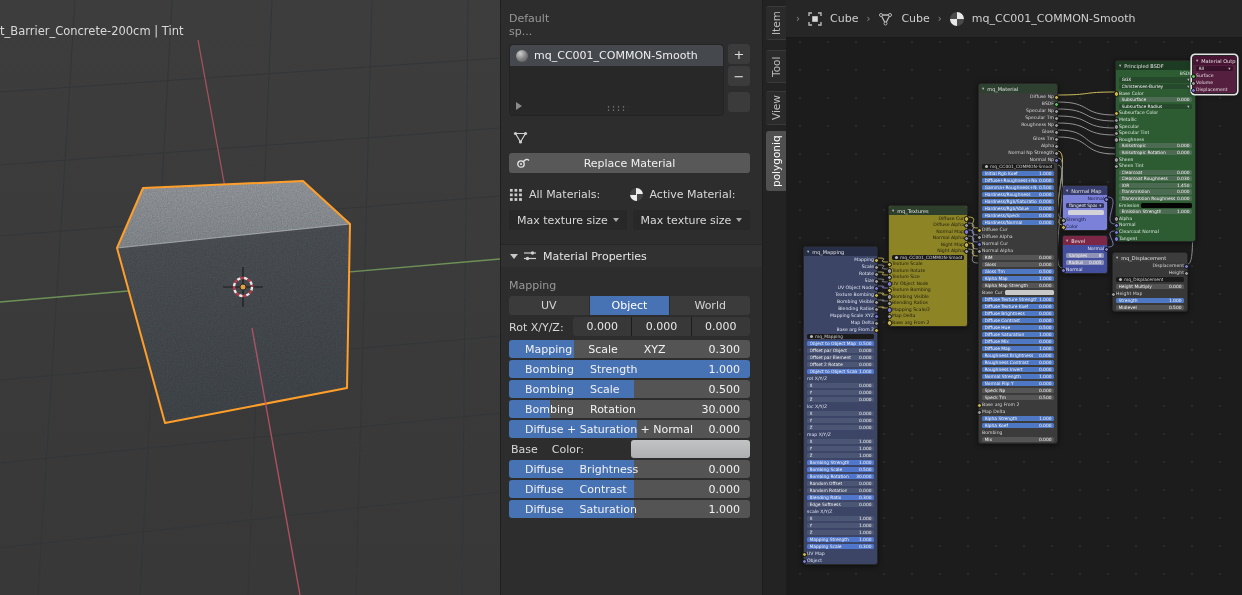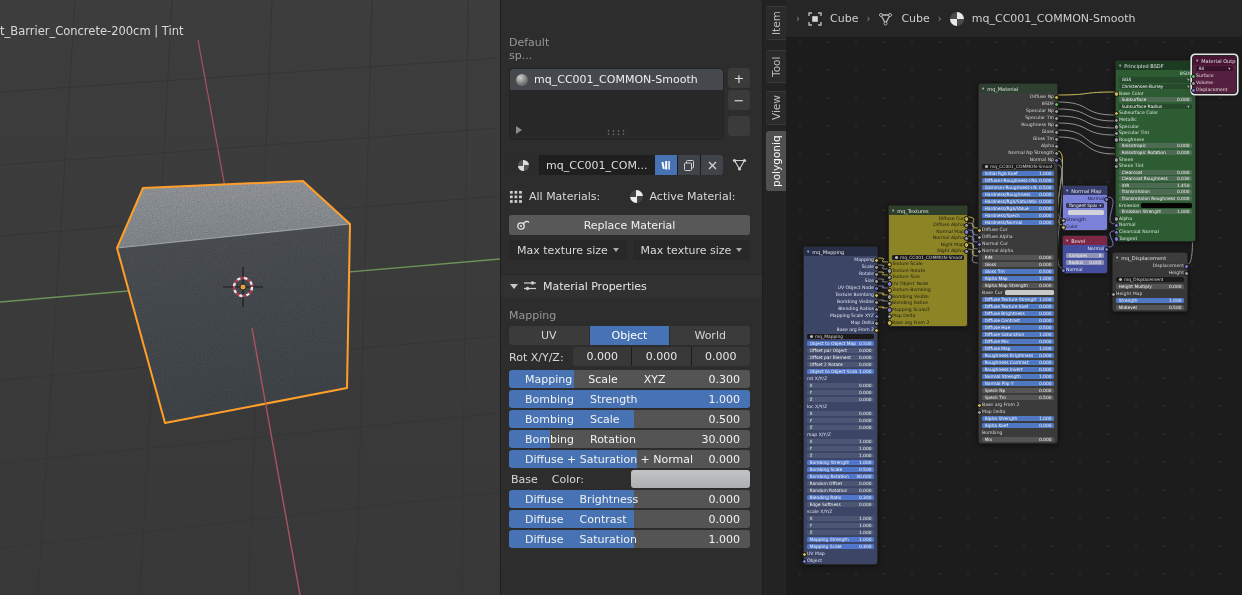--- a/index.html
+++ b/index.html
@@ -141,21 +141,21 @@
       <circle cx="243" cy="287" r="9" fill="none" stroke="#b8394a" stroke-width="2.4" stroke-dasharray="3.6 3.6" stroke-dashoffset="3.6"></circle>
       <circle cx="243" cy="287" r="3" fill="#e6a13c" stroke="#2a2a2a" stroke-width="1"></circle>
     </g>
   </svg>
   <div class="vp-overlay">t_Barrier_Concrete-200cm | Tint</div>
 </div>
 
 <div id="sidebar">
 
   <div class="sb-row" style="margin-top:8px;gap:4px;">
-    <span class="dim" style="width:66px;flex:none;margin-top:24px;">Default sp...</span>
+    <span class="dim" style="width:66px;flex:none;">Default sp...</span>
   </div>
 
   <div class="sb-row" style="margin-top:6px;align-items:flex-start;">
     <div class="listbox">
       <div class="listitem">
         <span class="sphere"></span>
         <span>mq_CC001_COMMON-Smooth</span>
       </div>
       <div style="position:absolute;left:6px;bottom:5px;" class="tri-right"></div>
       <div class="gripdots" style="position:absolute;left:50%;bottom:4px;margin-left:-11px;"></div>
@@ -163,76 +163,51 @@
     <div class="sidecol">
       <span class="sq">+</span>
       <span class="sq">−</span>
       <span class="sq" style="margin-top:4px;">
         <span class="dchev" style="border-top-color:#ccc;"></span>
       </span>
     </div>
   </div>
 
   <div class="sb-row" style="margin-top:15px;gap:5px;">
-    <div class="joined" style="flex:1;">
-      <span class="cell-ic" style="width:30px;">
-        <span class="sphere" style="width:11px;height:11px;background:conic-gradient(#ddd 0 25%,#555 0 50%,#ddd 0 75%,#555 0);"></span>
-        <span class="dchev"></span>
-      </span>
-      <span class="namefield">mq_CC001_COM...</span>
-      <span class="togglebtn">
-        <svg width="10" height="10" viewBox="0 0 10 10">
-          <rect x="1" y="2" width="2" height="7" fill="#fff" transform="rotate(-12 2 5)"></rect>
-          <rect x="4.2" y="1" width="2" height="8.5" fill="#fff"></rect>
-          <rect x="7.4" y="1" width="1.4" height="8.5" fill="#fff"></rect>
-        </svg>
-      </span>
-      <span class="graybtn">
-        <svg width="10" height="11" viewBox="0 0 10 11">
-          <rect x="2.5" y="0.5" width="7" height="7.5" rx="1" fill="none" stroke="#d0d0d0"></rect>
-          <rect x="0.5" y="3" width="7" height="7.5" rx="1" fill="#40444a" stroke="#d0d0d0"></rect>
-        </svg>
-      </span>
-      <span class="graybtn">
-        <svg width="9" height="9" viewBox="0 0 9 9">
-          <path d="M1 1 L8 8 M8 1 L1 8" stroke="#d0d0d0" stroke-width="1.4"></path>
-        </svg>
-      </span>
-    </div>
     <span style="display:flex;align-items:center;gap:3px;padding-left:4px;">
       <svg width="15" height="14" viewBox="0 0 15 14">
         <polygon points="2.5,2.5 12.5,2.5 7.5,11" fill="none" stroke="#cfcfcf" stroke-width="1.2" stroke-linejoin="round"></polygon>
         <circle cx="2.5" cy="2.5" r="1.6" fill="#cfcfcf"></circle>
             <circle cx="12.5" cy="2.5" r="1.6" fill="#cfcfcf"></circle>
         <circle cx="7.5" cy="11" r="1.6" fill="#cfcfcf"></circle>
       </svg>
       <span class="dchev"></span>
     </span>
   </div>
 
 
-  <div class="sb-row" style="margin-top:10px;height:22px;">
-    <span style="flex:1;display:flex;align-items:center;gap:7px;">
-      <span style="width:13px;height:13px;background-image:radial-gradient(#ccc 1.4px,transparent 1.5px);background-size:4.6px 4.6px;flex:none;"></span>
-      <span>All Materials:</span>
-    </span>
-    <span style="flex:1;display:flex;align-items:center;gap:7px;">
-      <span class="sphere" style="width:13px;height:13px;background:conic-gradient(#eee 0 25%,#444 0 50%,#eee 0 75%,#444 0);"></span>
-      <span>Active Material:</span>
-    </span>
-  </div>
-
   <div class="sb-row" style="margin-top:8px;">
     <span class="bigbtn" style="flex:1;">
       <svg class="lic" width="15" height="13" viewBox="0 0 15 13">
         <circle cx="5" cy="8" r="3.2" fill="none" stroke="#e8e8e8" stroke-width="1.3"></circle>
         <circle cx="5" cy="8" r="1" fill="#e8e8e8"></circle>
         <path d="M7.5 5.5 Q10.5 2 13 4.5" fill="none" stroke="#e8e8e8" stroke-width="1.3"></path>
       </svg>
       <span>Replace Material</span>
+    </span>
+  </div>
+
+  <div class="sb-row" style="margin-top:10px;height:22px;">
+    <span style="flex:1;display:flex;align-items:center;gap:7px;">
+      <span style="width:13px;height:13px;background-image:radial-gradient(#ccc 1.4px,transparent 1.5px);background-size:4.6px 4.6px;flex:none;"></span>
+      <span>All Materials:</span>
+    </span>
+    <span style="flex:1;display:flex;align-items:center;gap:7px;">
+      <span class="sphere" style="width:13px;height:13px;background:conic-gradient(#eee 0 25%,#444 0 50%,#eee 0 75%,#444 0);"></span>
+      <span>Active Material:</span>
     </span>
   </div>
 
   <div class="sb-row" style="margin-top:5px;gap:6px;">
     <span class="drop" style="flex:1;">
       <span>Max texture size</span>
           <span class="dchev"></span>
     </span>
     <span class="drop" style="flex:1;">
       <span>Max texture size</span>

